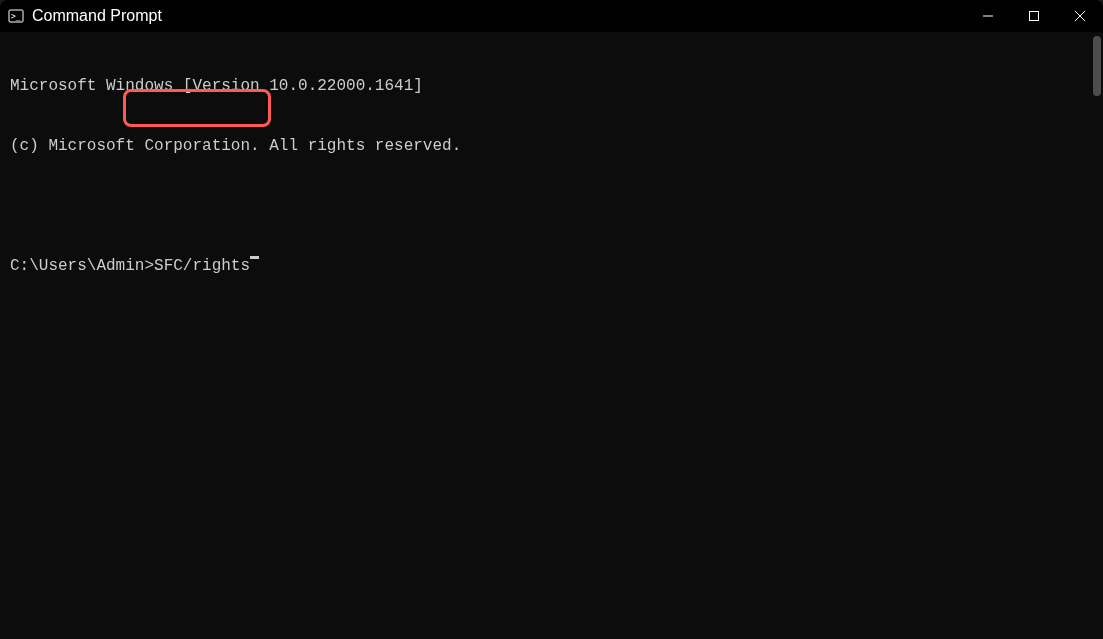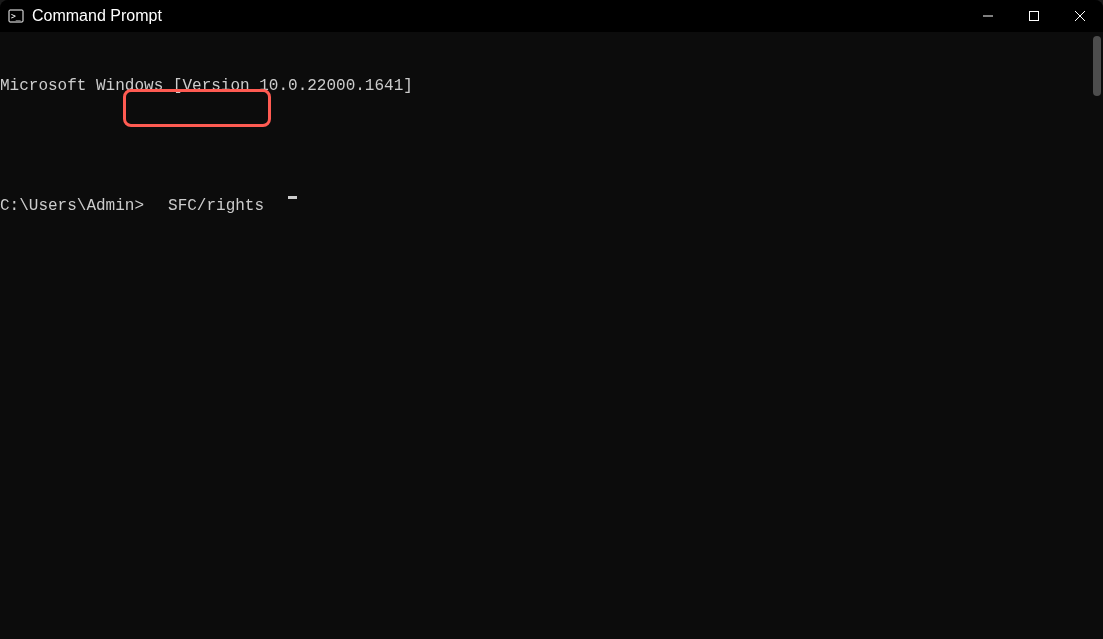--- a/index.html
+++ b/index.html
@@ -56,36 +56,35 @@
     .titlebar-btn {
       width: 46px;
       height: 32px;
       display: flex;
       align-items: center;
       justify-content: center;
       color: #ffffff;
       cursor: pointer;
     }
     .terminal-area {
-      padding: 4px 0;
+      padding: 4px 10px;
       color: #cccccc;
       font-size: 16px;
       line-height: 20px;
       font-family: Consolas, 'Courier New', monospace;
       white-space: pre;
       position: relative;
       height: calc(100% - 32px);
     }
     .terminal-line {
       white-space: pre;
     }
     .prompt-line {
       display: flex;
       white-space: pre;
-      gap: 24px;
     }
     .prompt-text {
       white-space: pre;
     }
     .command-text {
       white-space: pre;
     }
     .cursor {
       display: inline-block;
       width: 9px;
@@ -141,20 +140,21 @@
         <svg width="10" height="10" viewBox="0 0 10 10">
           <line x1="0" y1="0" x2="10" y2="10" stroke="#ffffff" stroke-width="1"></line>
           <line x1="10" y1="0" x2="0" y2="10" stroke="#ffffff" stroke-width="1"></line>
         </svg>
       </div>
     </div>
   </div>
 
   <div class="terminal-area">
     <div class="terminal-line">Microsoft Windows [Version 10.0.22000.1641]</div>
+    <div class="terminal-line">(c) Microsoft Corporation. All rights reserved.</div>
     <div class="terminal-line">&nbsp;</div>
     <div class="prompt-line">
       <span class="prompt-text">C:\Users\Admin&gt;</span><span class="command-text">SFC/rights</span><span class="cursor"></span>
     </div>
   </div>
 
   <div class="scrollbar"></div>
 
   <div class="highlight-box" id="highlight" style="left: 123px; top: 89px; width: 148px; height: 38px;"></div>
 </div>

